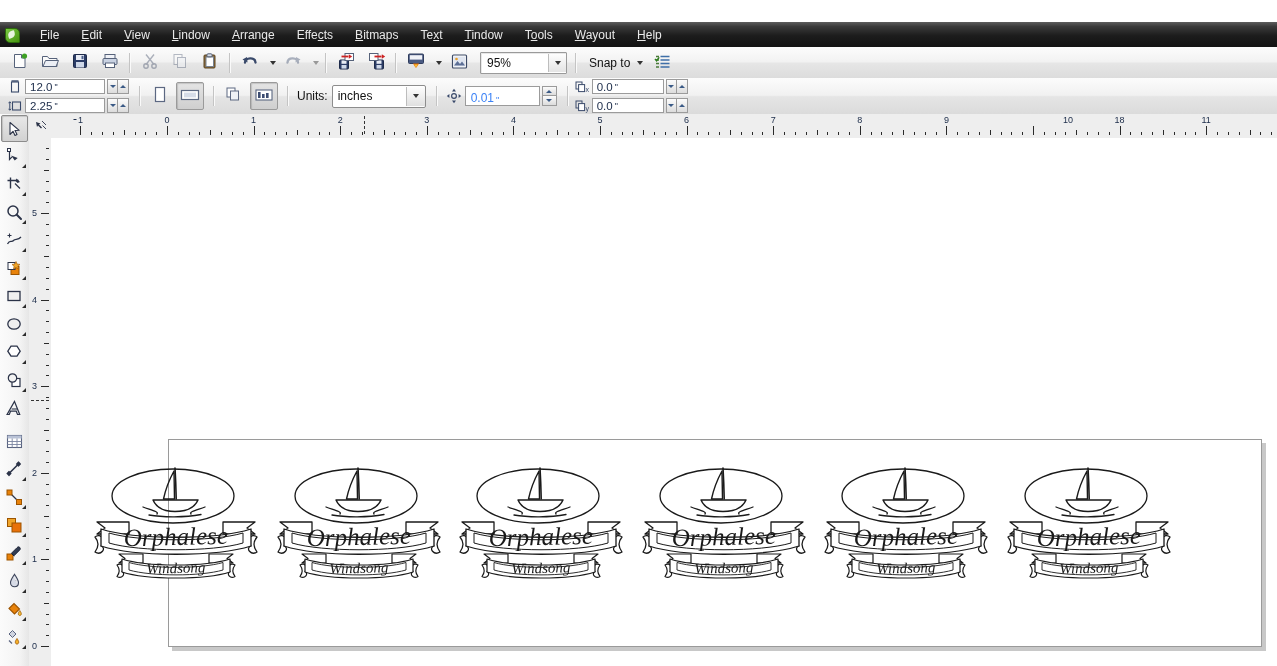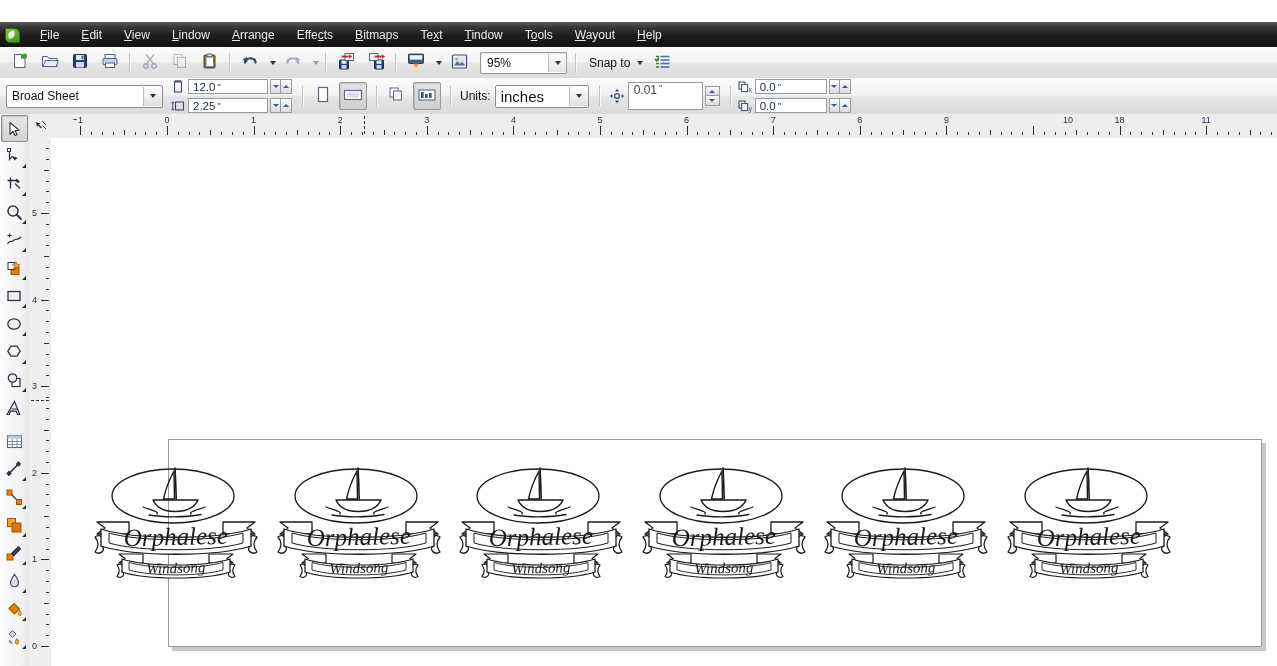--- a/index.html
+++ b/index.html
@@ -134,28 +134,28 @@
   }
   .pg-btn.on{
     border-color:#9a9a9a;
     background:linear-gradient(to bottom,#e4e4e4,#cfcfcf);
     box-shadow:inset 1px 1px 1px rgba(0,0,0,.14);
   }
   .units-lbl{font-size:12px;color:#111;margin-left:4px;margin-right:4px;}
   .units-combo{
     width:92px;height:21px;border:1px solid #8d8d8d;background:#fff;display:flex;align-items:center;border-radius:2px;
   }
-  .units-combo .val{flex:1;padding-left:5px;font-size:15px;color:#111;}
+  .units-combo .val{flex:1;padding-left:5px;font-size:12px;color:#111;}
   .units-combo .arw{
     width:18px;height:19px;display:flex;align-items:center;justify-content:center;
     background:linear-gradient(to bottom,#fdfdfd,#e0e0e0);border-left:1px solid #bdbdbd;
   }
   .nudge-field{
-    width:75px;height:28px;border:1px solid #9b9b9b;background:#fff;display:flex;align-items:flex-start;
-    font-size:12px;color:#404040;padding-left:5px;box-sizing:border-box;
+    width:75px;height:20px;border:1px solid #9b9b9b;background:#fff;display:flex;align-items:flex-end;
+    font-size:12px;color:#3b82f6;padding-left:5px;box-sizing:border-box;
   }
   .nudge-spin{display:flex;flex-direction:column;margin-left:2px;}
   .nudge-spin .sb{
     width:15px;height:10px;border:1px solid #9b9b9b;
     background:linear-gradient(to bottom,#fcfcfc,#dcdcdc);
     display:flex;align-items:center;justify-content:center;box-sizing:border-box;
   }
   .nudge-spin .sb+.sb{border-top:none;}
 
   
@@ -389,26 +389,20 @@
       <svg width="17" height="17" viewBox="0 0 17 17">
         <path d="M2 3.5h3M2 7h3M2 10.5h3M2 14h3" stroke="#4a7a3a" stroke-width="1.3"></path>
         <path d="M6.5 3.5h9M6.5 7h9M6.5 10.5h9M6.5 14h9" stroke="#3f6fa8" stroke-width="1.3"></path>
         <path d="M1 6l1.6 1.8 2.6-3.4" stroke="#2e7d1e" stroke-width="1.5" fill="none"></path>
       </svg></span>
     </div>
   </div>
 
   <div class="prop-bar">
 
-    <div class="paper-combo">
-      <div class="val">Broad Sheet</div>
-      <div class="arw">
-          <span class="tiny-arrow" style="margin:0;"></span>
-        </div>
-    </div>
 
     <div class="dimgroup">
       <div class="dimrow">
         <span class="dim-ico">
           <svg width="14" height="14" viewBox="0 0 14 14">
             <rect x="3.5" y="2" width="7" height="10" fill="none" stroke="#3a4a6b" stroke-width="1.1"></rect>
             <path d="M3.5 1h7" stroke="#3a4a6b" stroke-width="1.4"></path>
           </svg>
         </span>
         <div class="dim-field">

